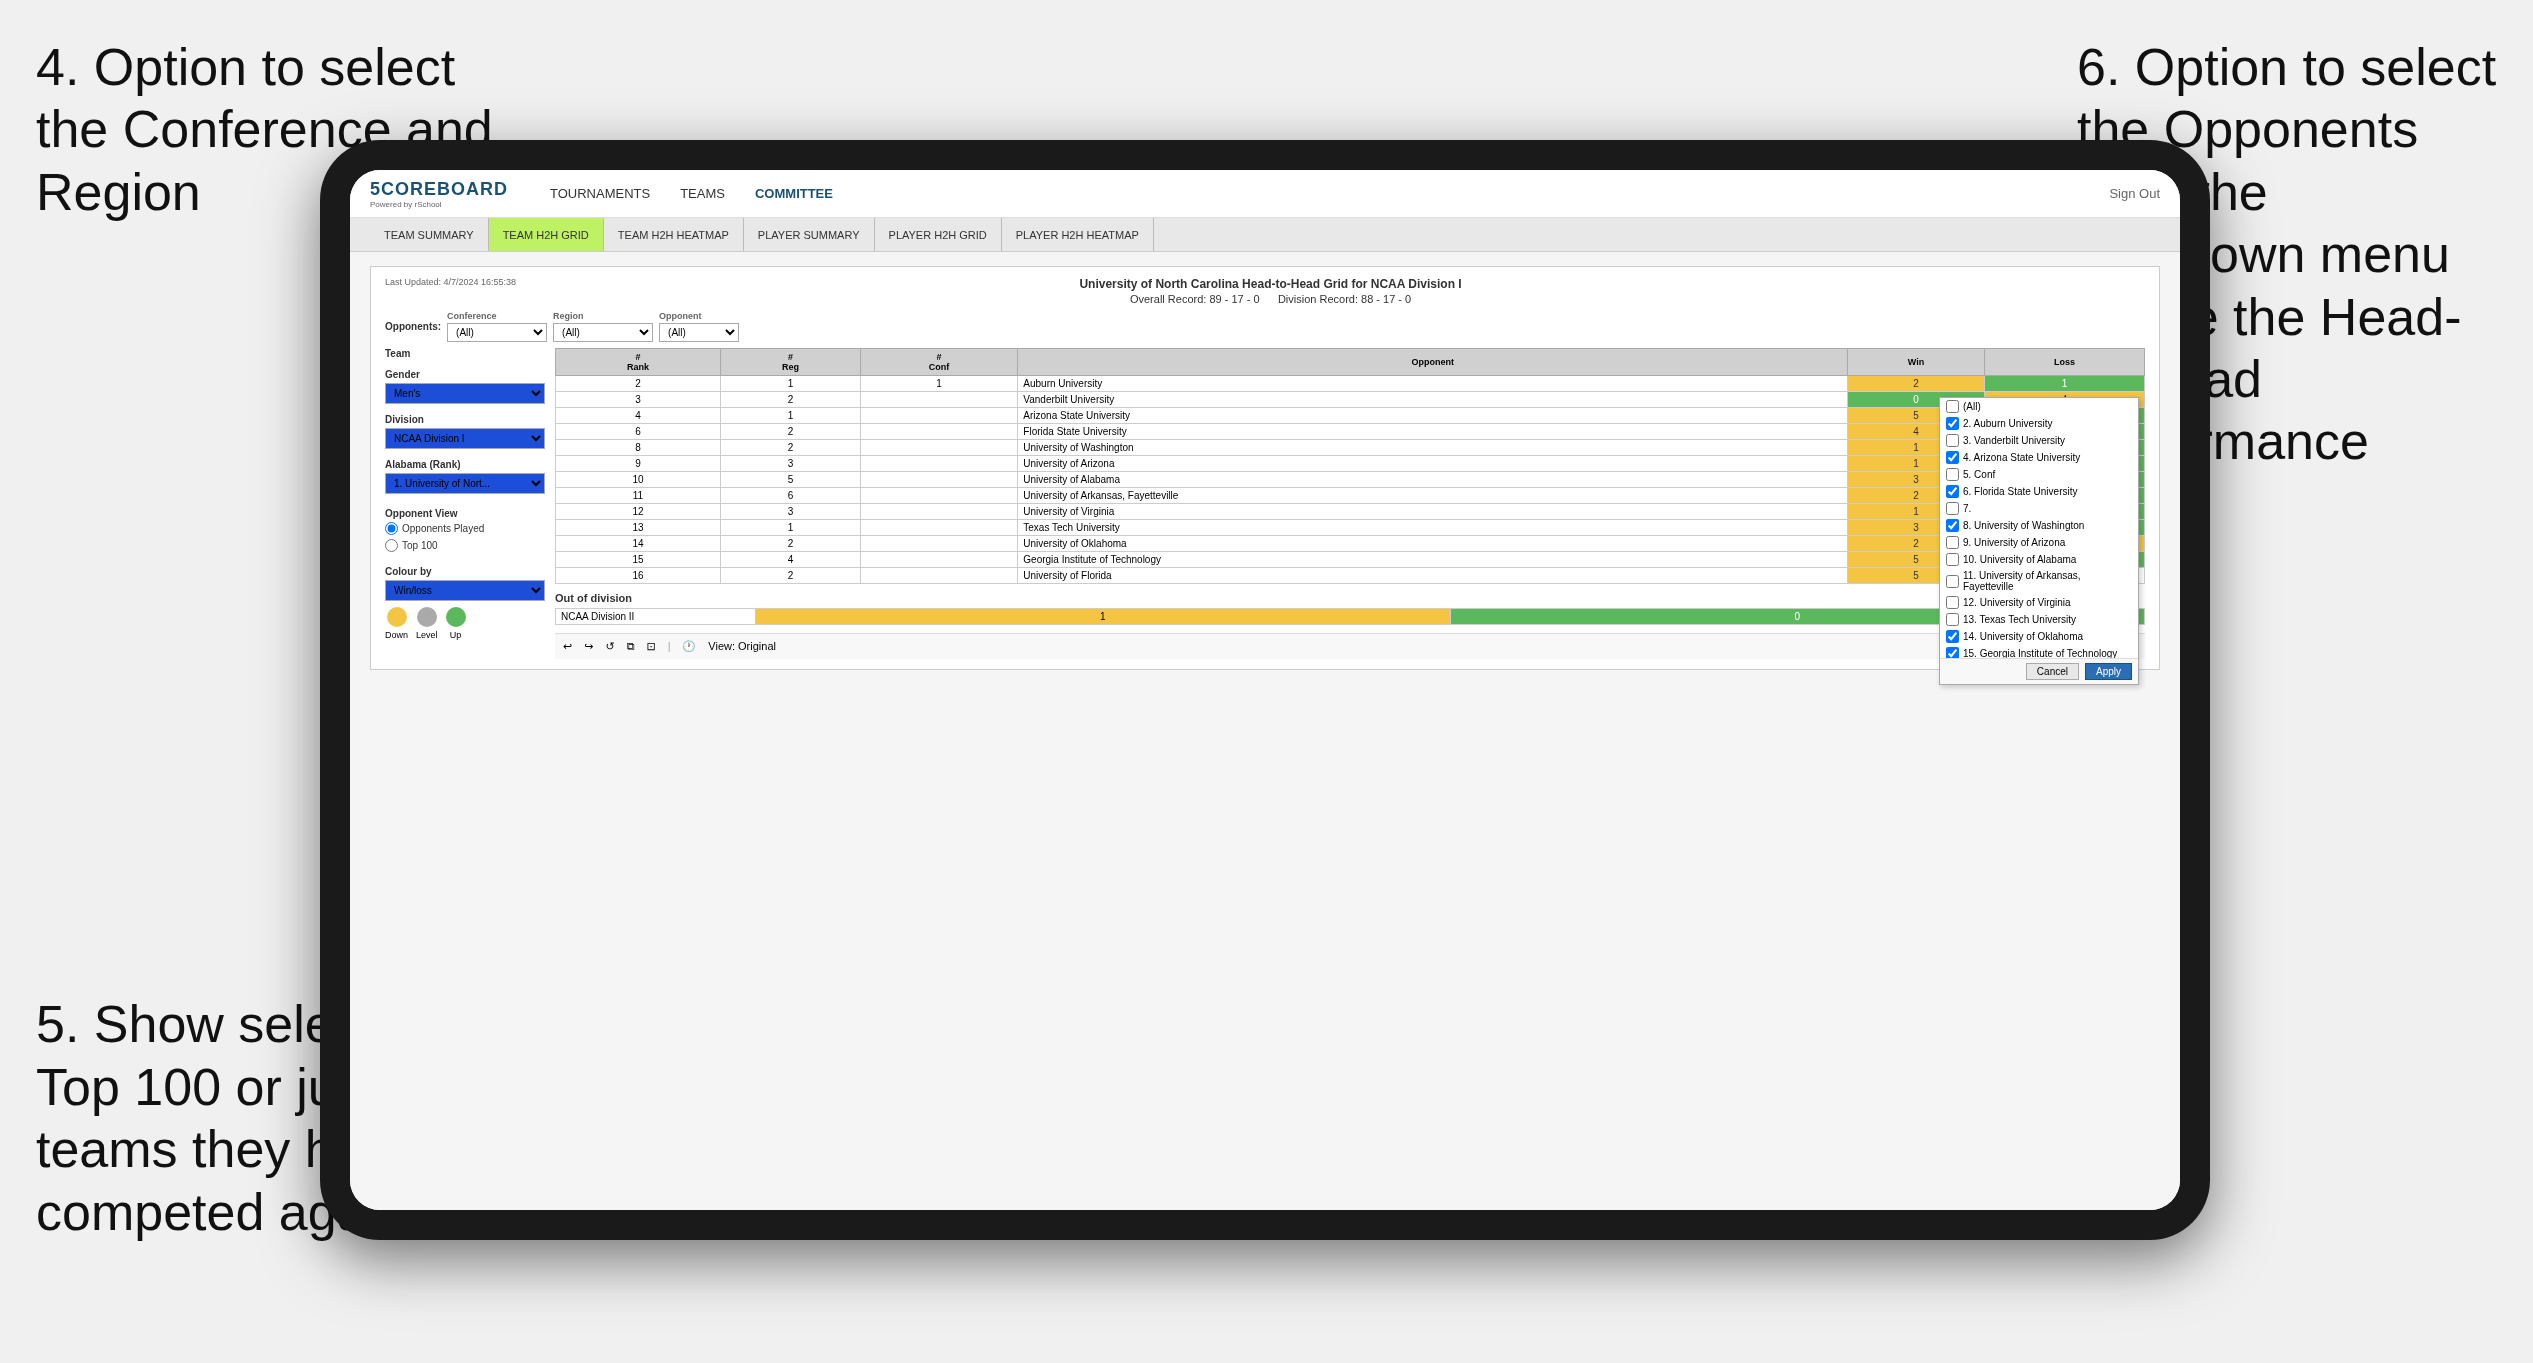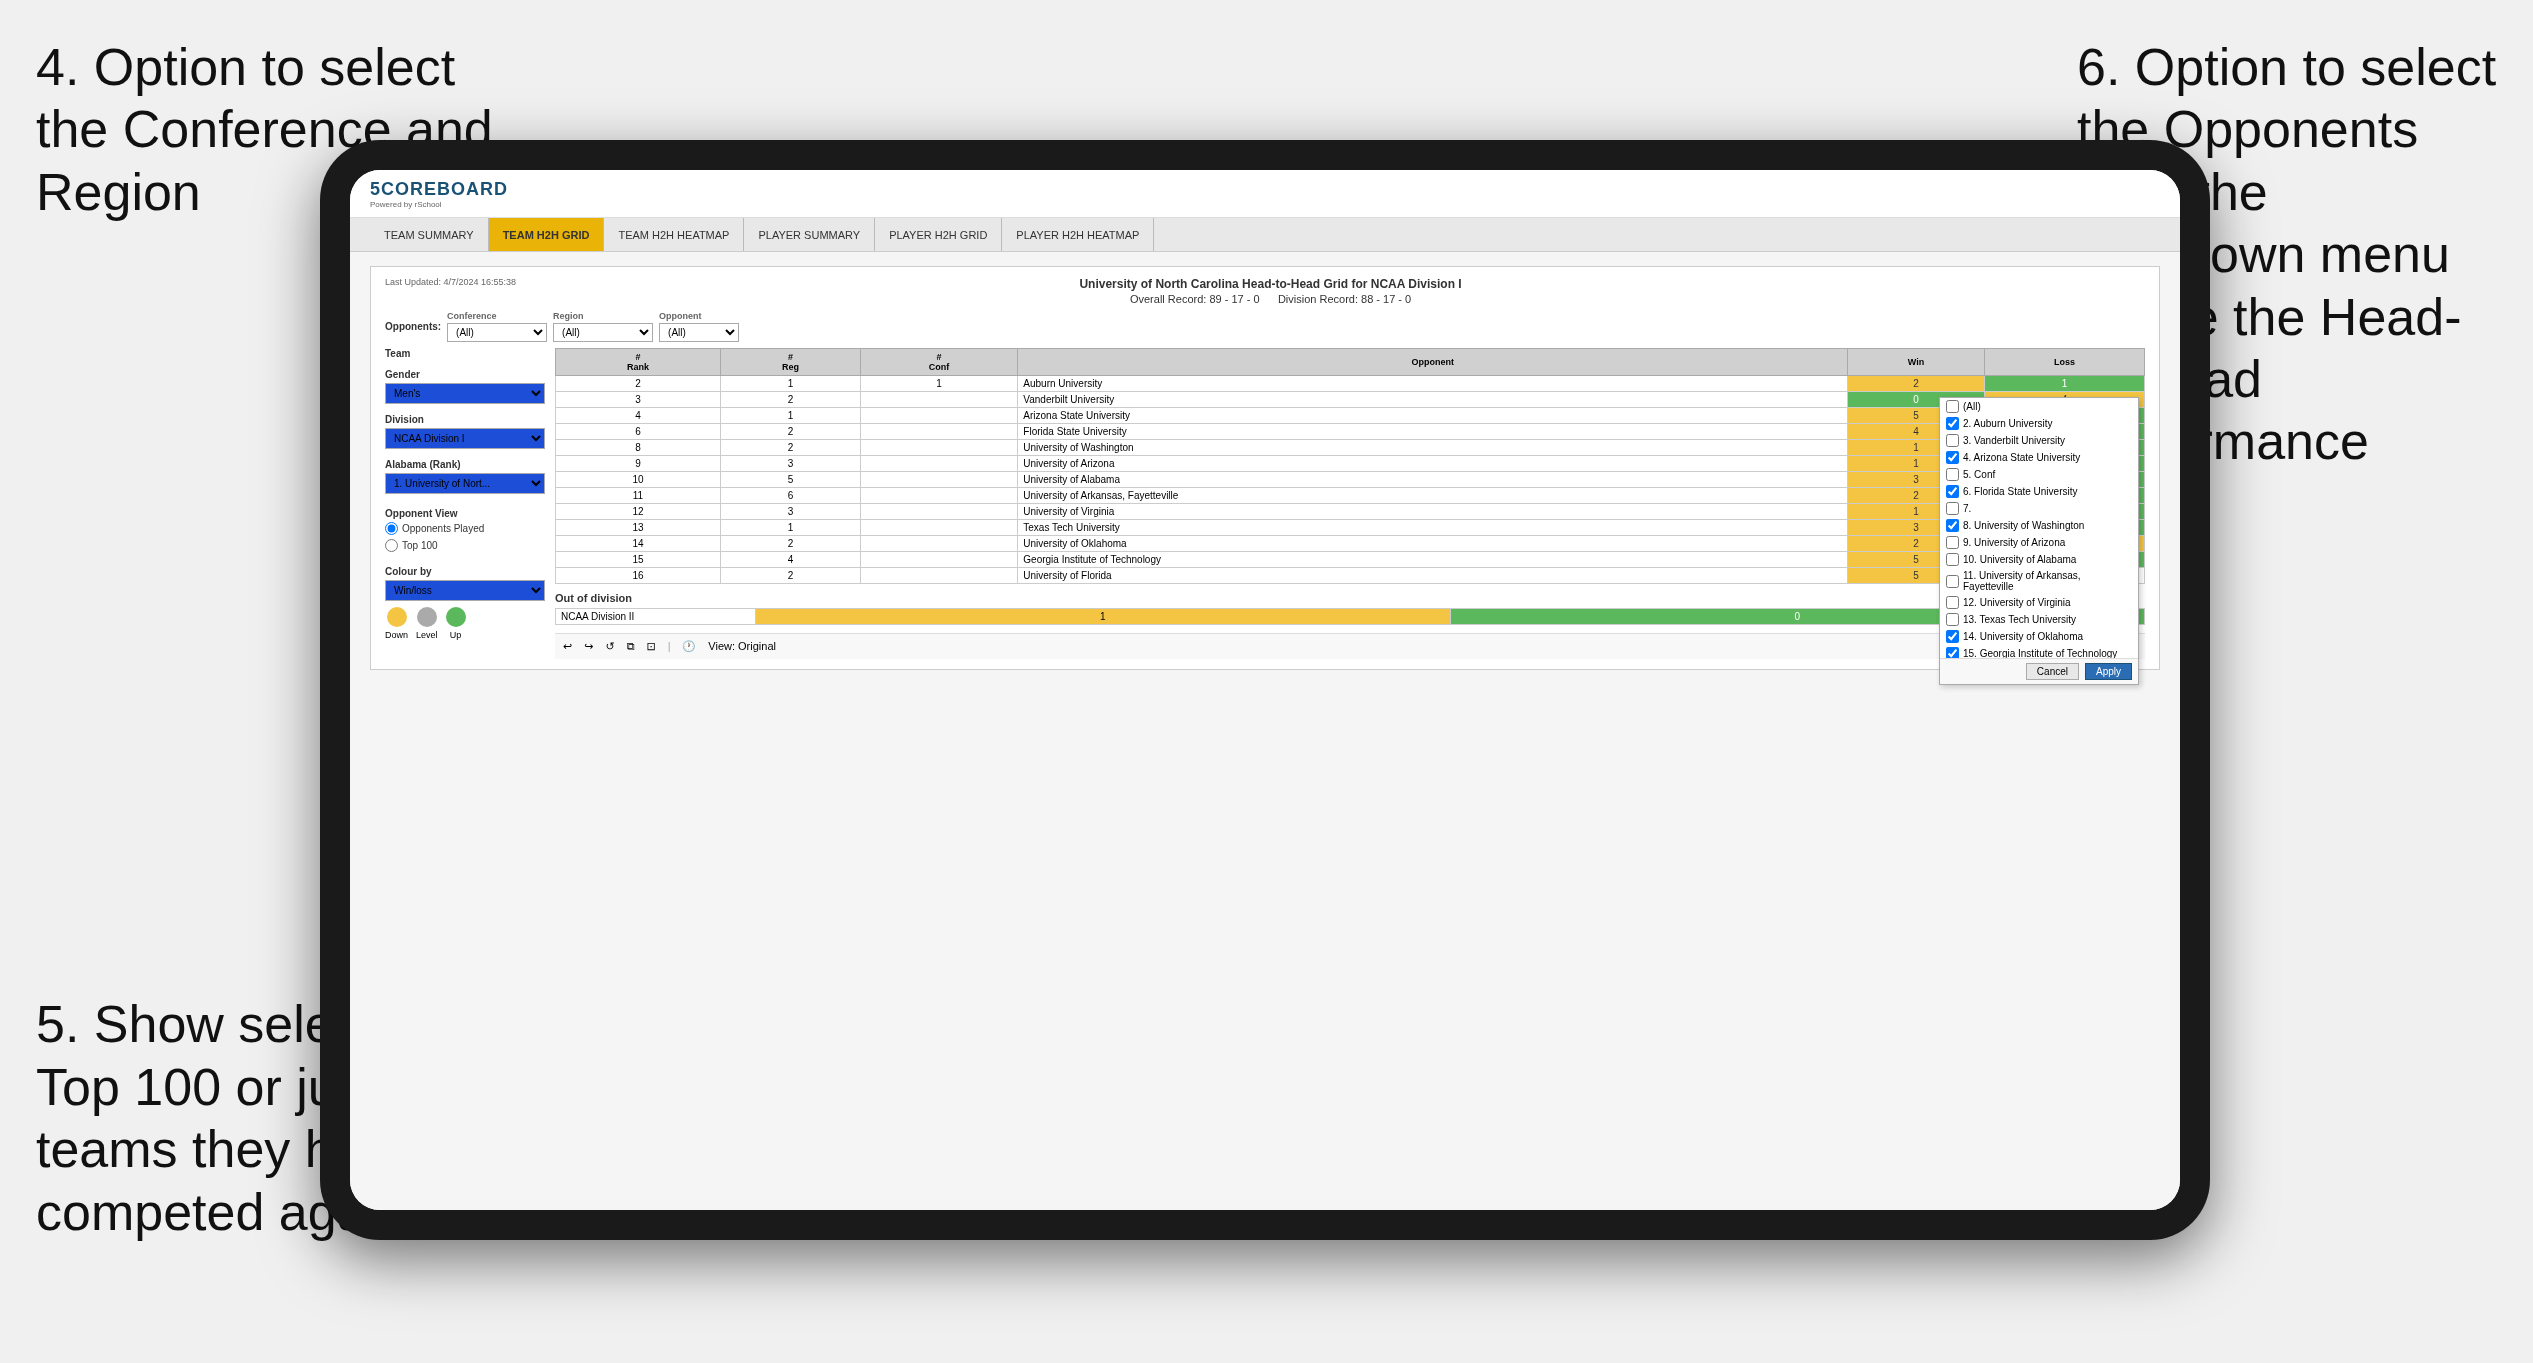--- a/index.html
+++ b/index.html
@@ -144,22 +144,22 @@
       color: #333;
       padding: 0 14px;
       height: 100%;
       display: flex;
       align-items: center;
       cursor: pointer;
       border-right: 1px solid #bbb;
     }
 
     .sub-nav-item.active {
-      background: #eab308;
-      font-weight: 700;
+      background: #bef264;
+      font-weight: 400;
     }
 
     
     .main-content {
       padding: 14px 20px;
       background: #f5f5f5;
       height: calc(100% - 82px);
       overflow: hidden;
     }
 
@@ -432,20 +432,26 @@
 
 <div class="tablet-frame">
   <div class="tablet-screen">
 
     <div class="app-header">
       <div class="logo-area">
         <div>
           <span class="logo-text">5COREBOARD</span>
           <span class="logo-sub">Powered by rSchool</span>
         </div>
+      </div>
+      <div class="top-nav">
+        <span class="top-nav-item">TOURNAMENTS</span>
+        <span class="top-nav-item">TEAMS</span>
+        <span class="top-nav-item active">COMMITTEE</span>
+        <span class="sign-out">Sign Out</span>
       </div>
     </div>
 
     <div class="sub-nav">
       <span class="sub-nav-item">TEAM SUMMARY</span>
       <span class="sub-nav-item active">TEAM H2H GRID</span>
       <span class="sub-nav-item">TEAM H2H HEATMAP</span>
       <span class="sub-nav-item">PLAYER SUMMARY</span>
       <span class="sub-nav-item">PLAYER H2H GRID</span>
       <span class="sub-nav-item">PLAYER H2H HEATMAP</span>

